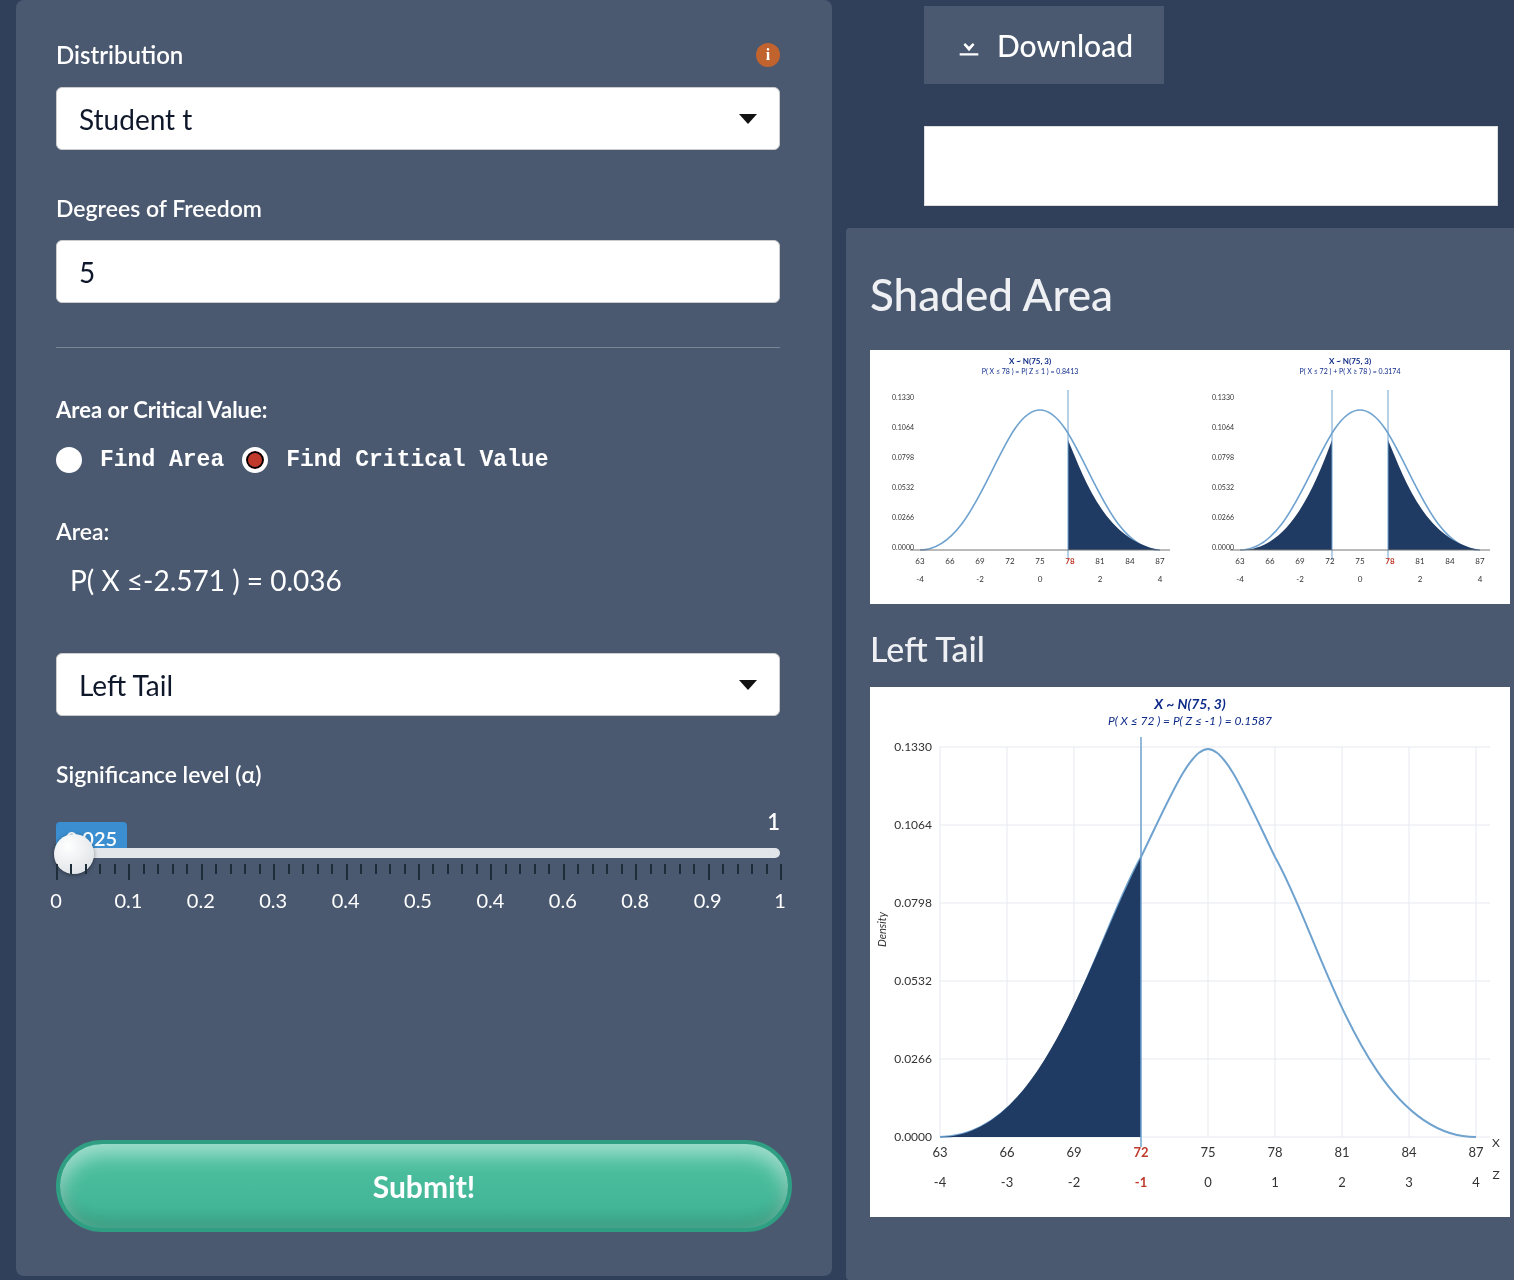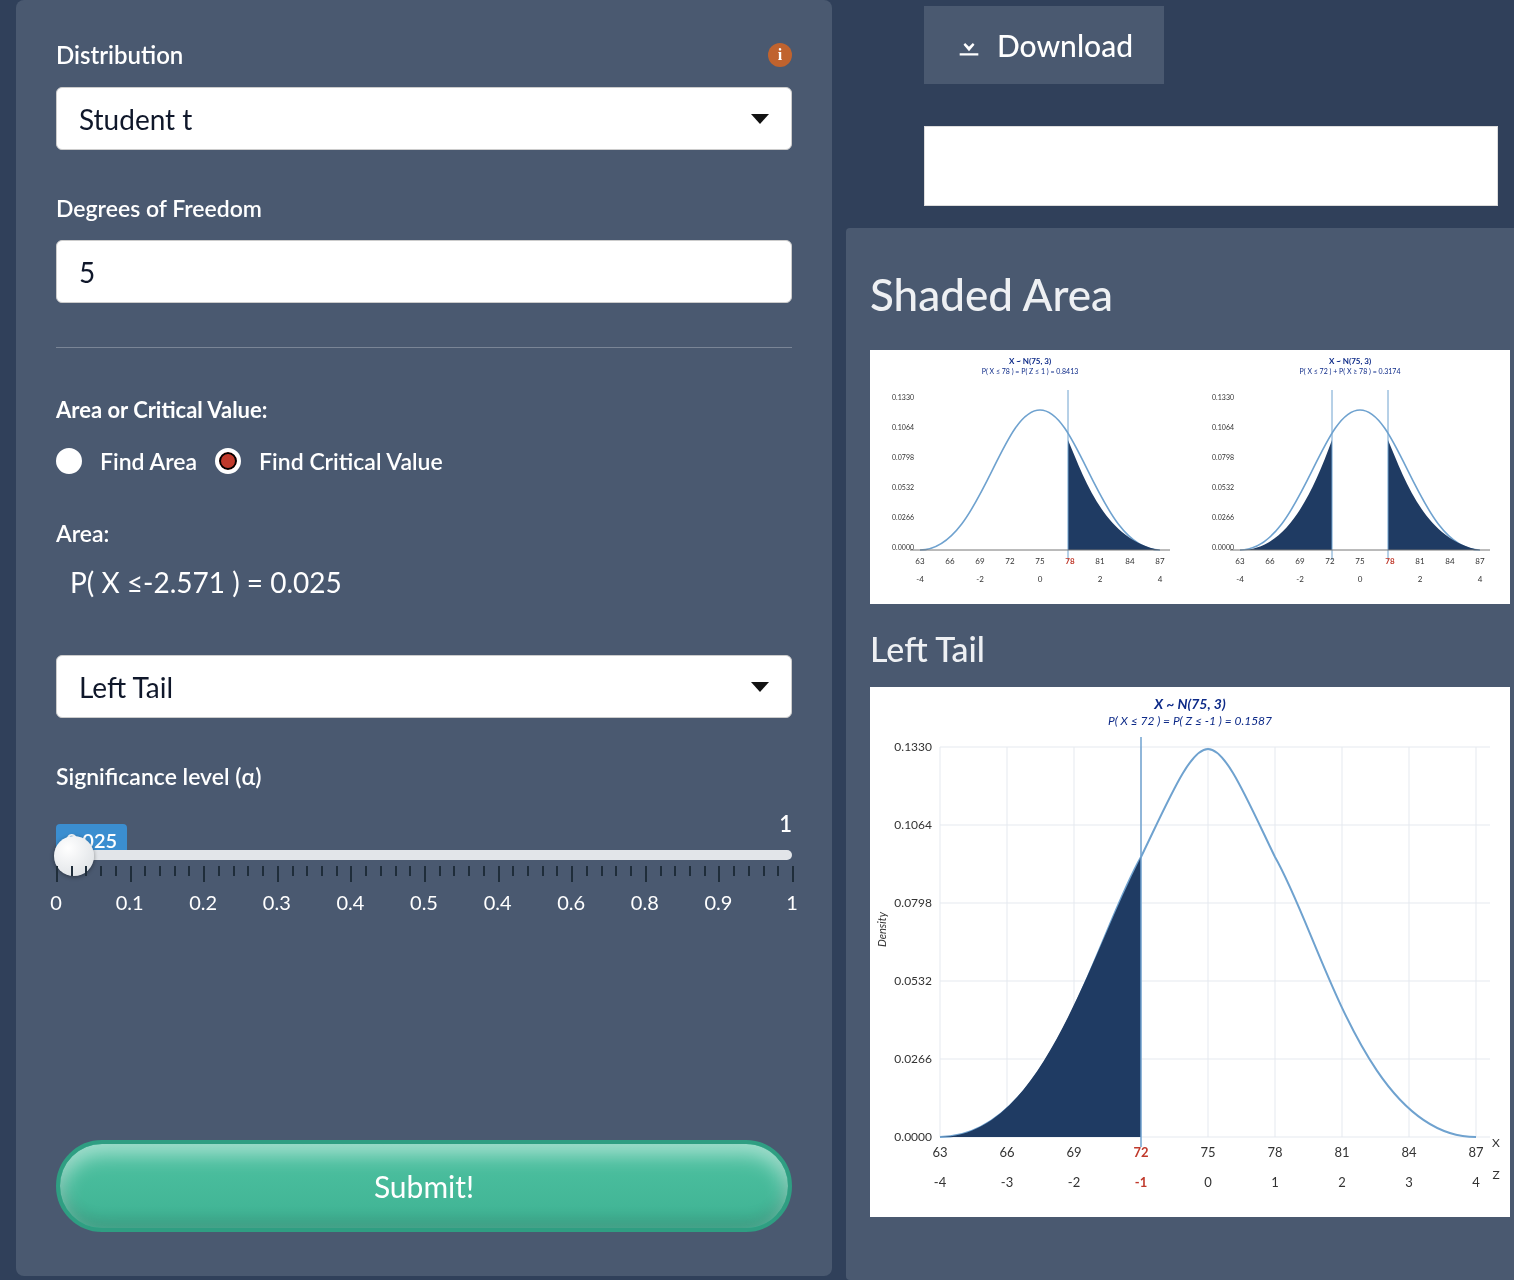--- a/index.html
+++ b/index.html
@@ -1,55 +1,55 @@
 <!DOCTYPE html>
 <html><head>
 <meta charset="utf-8">
 <style>
   * { box-sizing: border-box; margin: 0; padding: 0; }
   html, body { width: 1514px; height: 1280px; background: #30405a; font-family: -apple-system, "Segoe UI", Lato, sans-serif; color: #fff; overflow: hidden; }
   
   .stage { width: 1514px; height: 1280px; position: relative; }
   .left-panel {
     position: absolute; left: 16px; top: 0; width: 816px; height: 1276px;
-    background: #4a5970; border-radius: 8px; padding: 40px 40px 30px 40px;
+    background: #4a5970; border-radius: 8px; padding: 40px 52px 30px 40px;
   }
   .label { font-size: 24px; font-weight: 600; color: #fff; margin-bottom: 18px; display: flex; align-items: center; gap: 14px;}
   .info-icon { width: 24px; height: 24px; border-radius: 50%; background: #c0632e; color: #fff; display: inline-flex; align-items: center; justify-content: center; font-size: 16px; font-weight: 900; font-family: Georgia, serif;}
   .select, .textinput {
     width: 100%; height: 63px; background: #fff; border: 1px solid #ccc; border-radius: 6px;
     color: #0f172a; font-size: 28px; padding: 0 22px; display: flex; align-items: center; justify-content: space-between;
     margin-bottom: 44px;
   }
   .select .caret { width: 0; height: 0; border-left: 9px solid transparent; border-right: 9px solid transparent; border-top: 10px solid #121212; }
   .textinput { font-size: 28px; }
   hr.sep { border: none; border-top: 1px solid #7a8596; margin: 0 0 48px 0; }
   .subhead { font-size: 22px; font-weight: 700; margin-bottom: 24px; }
-  .radiorow { display: flex; align-items: center; gap: 18px; font-size: 23px; font-weight: 600; margin-bottom: 44px; flex-wrap: wrap;}
+  .radiorow { display: flex; align-items: center; gap: 18px; font-size: 23px; font-weight: 600; margin-bottom: 44px; flex-wrap: wrap; font-family: Liberation Mono, monospace;}
   .radio { width: 26px; height: 26px; border-radius: 50%; background: #fff; border: 2px solid #fff; display: inline-block; position: relative;}
   .radio.sel { background: #c0392b; border: 4px solid #fff; box-shadow: 0 0 0 2px #000 inset;}
   .radio.sel::after { content:""; position:absolute; inset:3px; border-radius:50%; background:#c0392b; }
   .areatext { font-size: 28px; color: #fff; font-weight: 400; margin: 10px 0 56px 14px;}
   .fieldlabel { font-size: 23px; font-weight: 600; margin-bottom: 18px; }
   .sliderwrap { position: relative; height: 120px; margin-top: 6px;}
   .sliderbadge { position:absolute; left:0; top:16px; background:#3b8ed0; color:#fff; font-size:20px; font-weight:600; padding: 4px 10px; border-radius:4px;}
   .slidermax { position:absolute; right:0; top:2px; color:#fff; font-size:22px; font-weight:600;}
   .track { position:absolute; left:0; right:0; top:42px; height:10px; background:#e2e5e9; border-radius:6px;}
   .trackfill { position:absolute; left:0; top:42px; height:10px; background:#3b8ed0; border-radius:6px;}
   .thumb { position:absolute; top:28px; width:40px; height:40px; border-radius:50%; background: radial-gradient(circle at 35% 30%, #fff, #d9dde1); box-shadow: 0 1px 4px rgba(0,0,0,.4);}
   .ticks { position:absolute; left:0; right:0; top:58px; height:20px;}
   .ticks span.t { position:absolute; top:0; width:2px; height:10px; background:#1f2d3a; }
   .ticks span.t.major { height:16px; }
   .ticklabels { position:absolute; left:0; right:0; top:82px; font-size:20px; color:#fff;}
   .ticklabels span { position:absolute; transform: translateX(-50%);}
   .btnrow { position:absolute; left:40px; right:40px; bottom:44px; display:flex; gap:30px;}
   .pillbtn {
     flex:1; height:92px; border-radius:56px; background: linear-gradient(#4ec2a1,#3fb293);
     border: 4px solid #2f9e82; box-shadow: inset 0 10px 20px rgba(255,255,255,.5), inset 0 -8px 14px rgba(0,0,0,.15);
-    display:flex; align-items:center; justify-content:center; color:#fff; font-size:30px; font-weight:400;
+    display:flex; align-items:center; justify-content:center; color:#fff; font-size:30px; font-weight:700;
   }
   .download-btn {
     position:absolute; left:924px; top:6px; width:240px; height:78px; background:#4a5970; color:#fff;
     display:flex; align-items:center; justify-content:center; gap:14px; font-size:30px; font-weight:500;
   }
   .download-btn svg { width:28px; height:28px; fill:#fff;}
   .whitecard { position:absolute; left:924px; top:126px; right:16px; height:80px; background:#fff; border:1px solid #ddd;}
   .right-panel {
     position:absolute; left:846px; top:228px; width:690px; height:1052px; background:#4a5970; border-radius:4px 0 0 4px;
     padding: 40px 24px 24px 24px;
@@ -88,21 +88,21 @@
 
   <div class="subhead">Area or Critical Value:</div>
   <div class="radiorow">
     <span class="radio"></span>
     <span>Find Area</span>
     <span class="radio sel"></span>
     <span>Find Critical Value</span>
   </div>
 
   <div class="fieldlabel">Area:</div>
-  <div class="areatext">P( X ≤-2.571 ) = 0.025</div>
+  <div class="areatext">P( X ≤-2.571 ) = 0.036</div>
 
   <div class="select">
     <span>Left Tail</span>
     <span class="caret"></span>
   </div>
 
   <div class="fieldlabel" style="margin-top:10px">Significance level (α)</div>
   <div class="sliderwrap">
     <div class="sliderbadge">0.025</div>
     <div class="slidermax">1</div>

